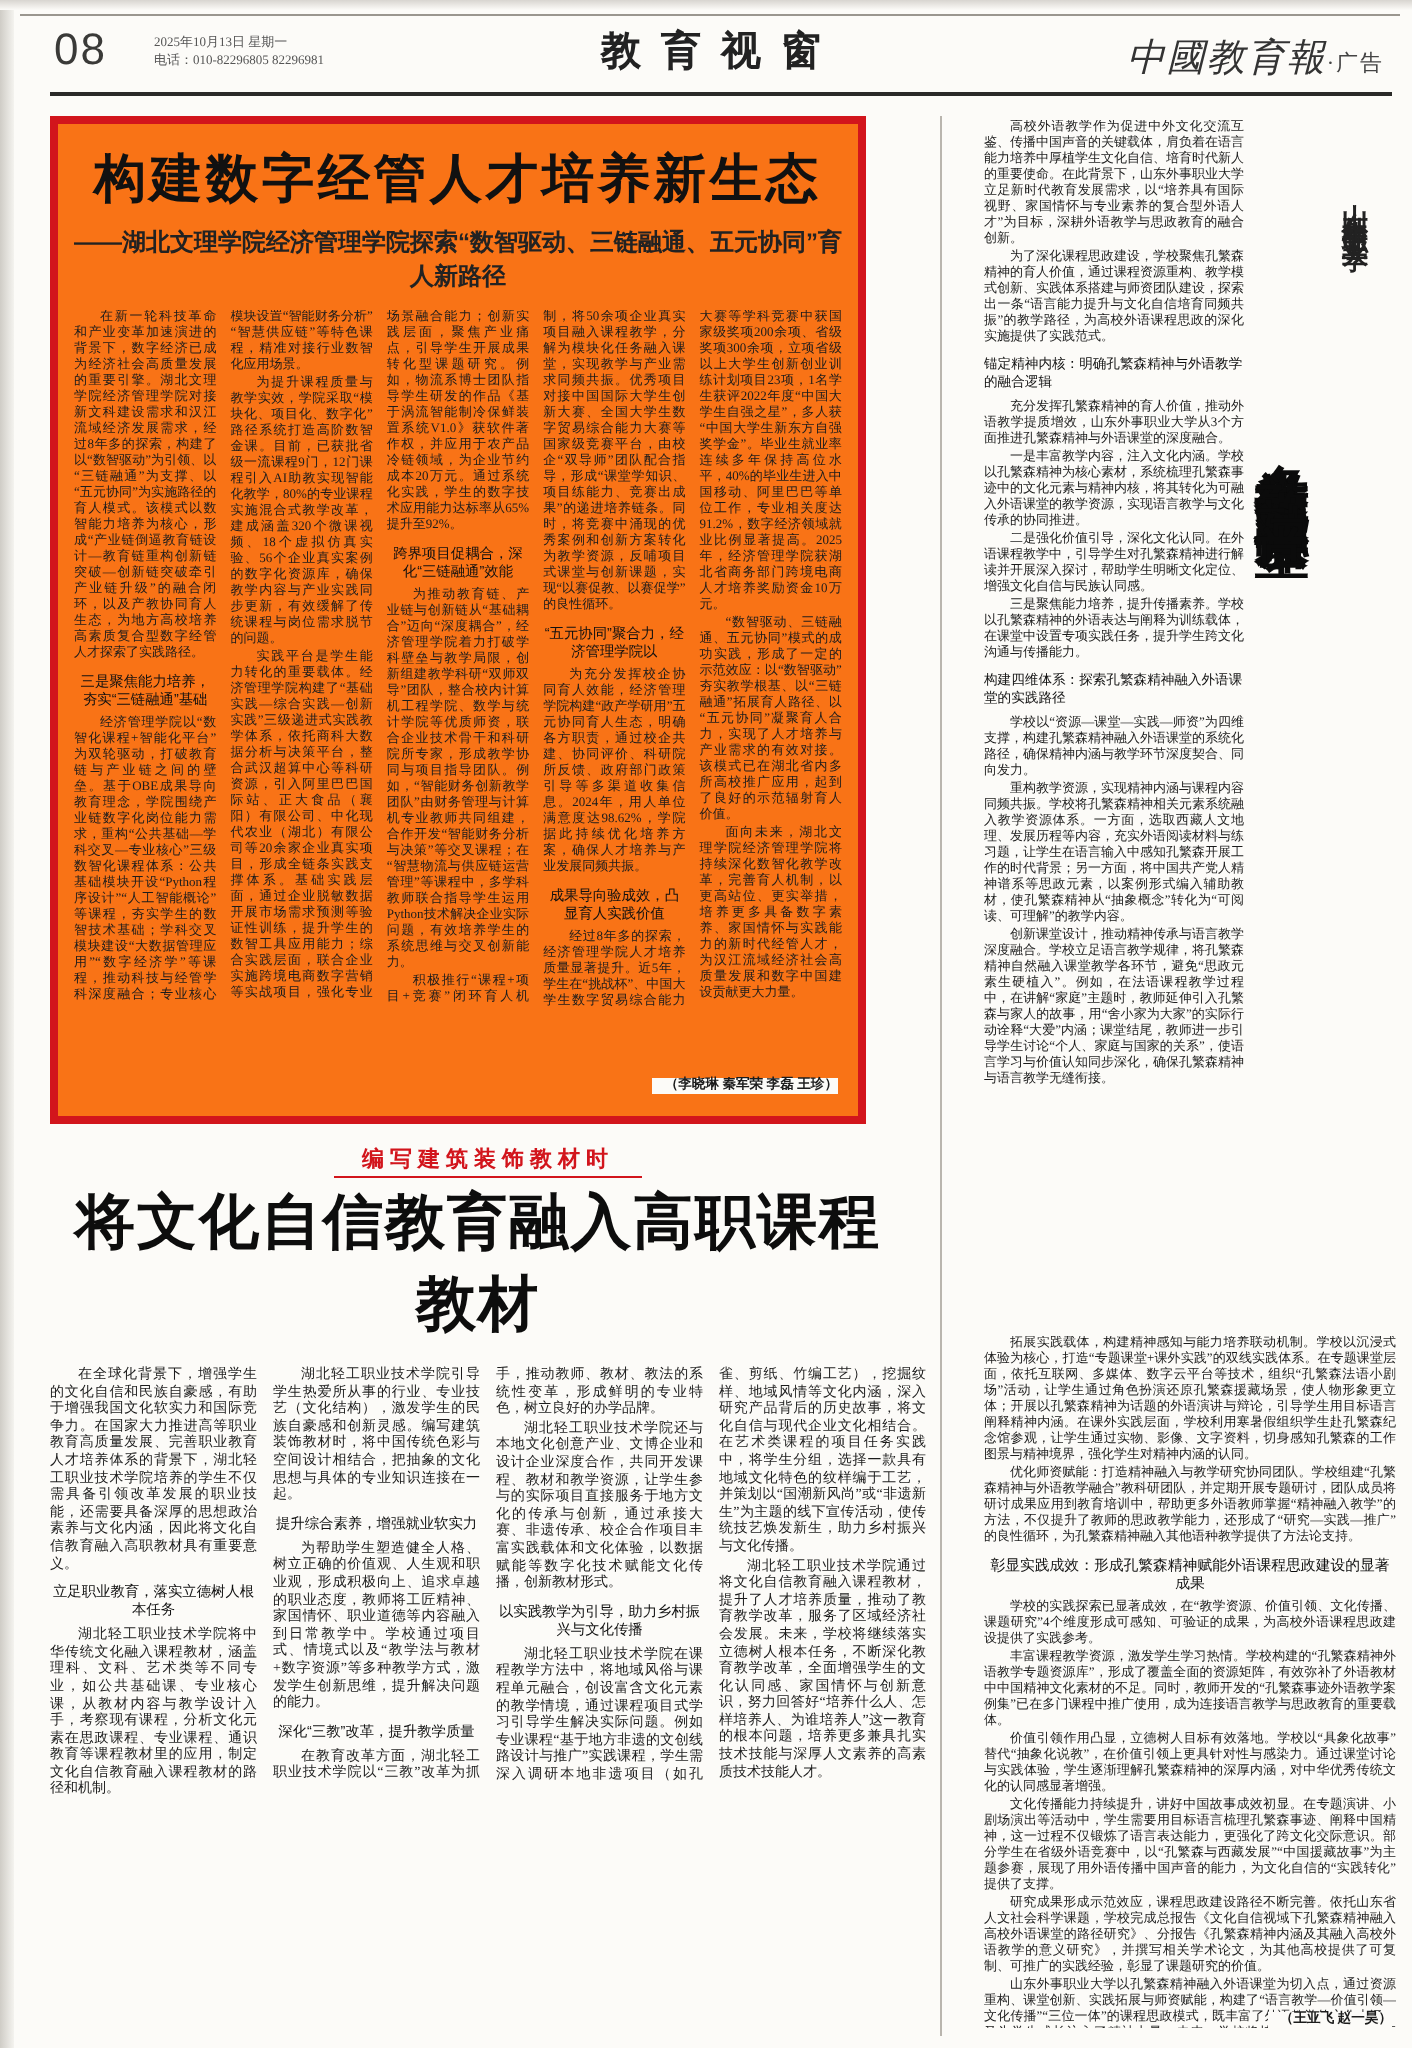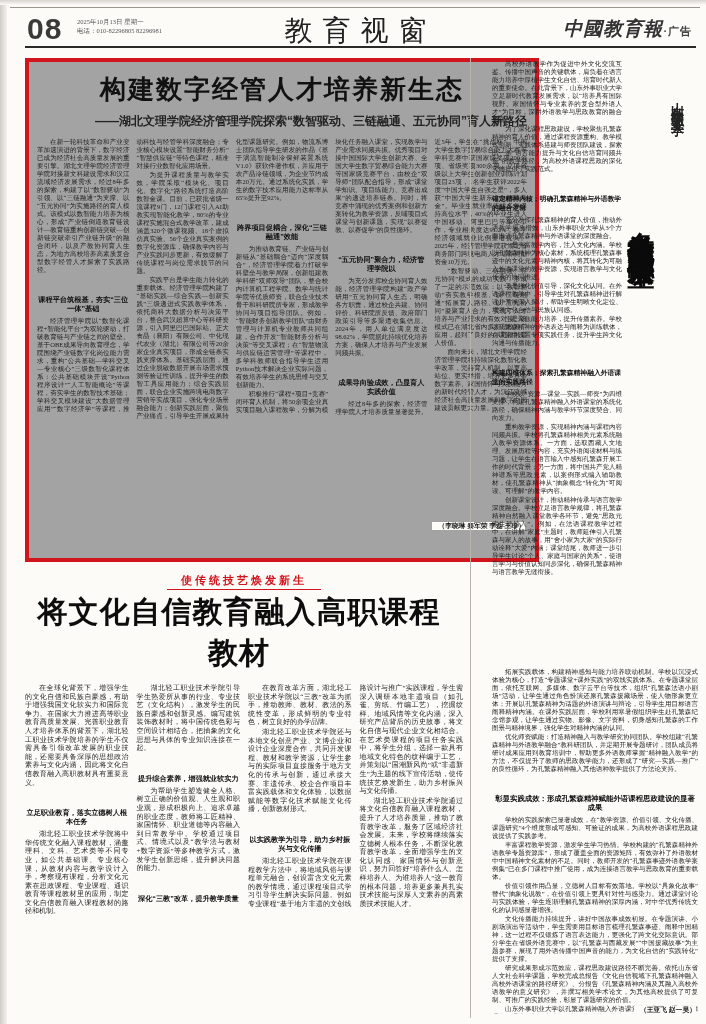--- a/index.html
+++ b/index.html
@@ -8,42 +8,42 @@
   .edge-left{position:absolute;left:0;top:0;width:7px;height:100%;
         background:linear-gradient(to right,#cfccc6,#f4f3ef);}
   .edge-top{position:absolute;left:0;top:0;width:100%;height:5px;
         background:linear-gradient(to bottom,#d8d5d0,#fcfbf8);}
   .toprule{position:absolute;left:10px;right:6px;top:7px;border-top:1px solid #9a968f;}
 
   
   .header{position:absolute;left:25px;right:10px;top:12px;height:34px;
           border-bottom:2px solid #2a2a28;}
   .pageno{position:absolute;left:2px;top:0px;font-family:"Liberation Sans",sans-serif;
-          font-size:30px;font-weight:bold;color:#3a3a38;letter-spacing:1px;}
+          font-size:22px;font-weight:normal;color:#3a3a38;letter-spacing:1px;}
   .issue{position:absolute;left:52px;top:5px;font-size:6.5px;line-height:9px;color:#555;}
   .section-title{position:absolute;left:0;right:0;top:0px;text-align:center;
-          font-size:28px;font-weight:normal;letter-spacing:10px;color:#222;}
-  .masthead{position:absolute;right:4px;top:4px;font-size:19px;font-weight:bold;
+          font-size:20px;font-weight:bold;letter-spacing:10px;color:#222;}
+  .masthead{position:absolute;right:4px;top:4px;font-size:19px;font-weight:normal;
           font-style:italic;color:#333;letter-spacing:1px;}
   .masthead .suffix{font-size:11px;font-style:normal;color:#444;}
 
   
-  .main-article{position:absolute;left:25px;top:58px;width:514px;height:504px;
-          border:4px solid #d2151c;background:#a3a3a3;box-sizing:border-box;padding:6px 8px;}
+  .main-article{position:absolute;left:25px;top:58px;width:408px;height:504px;
+          border:4px solid #d2151c;background:#f97316;box-sizing:border-box;padding:6px 8px;}
   .main-headline{text-align:center;font-family:"Liberation Sans",sans-serif;font-weight:bold;
           font-size:26px;letter-spacing:2px;margin:4px 0 6px 0;color:#111;}
-  .main-subtitle{text-align:right;font-family:"Liberation Sans",sans-serif;font-weight:bold;
+  .main-subtitle{text-align:center;font-family:"Liberation Sans",sans-serif;font-weight:bold;
           font-size:12px;color:#222;margin-bottom:8px;}
   .main-body{position:relative;height:392px;column-count:5;column-gap:7px;overflow:hidden;
           font-size:6.5px;line-height:8px;text-align:justify;}
 
   
   .para{text-indent:2em;margin:0 0 1px 0;}
-  .subhead{font-family:"Liberation Sans",sans-serif;font-weight:bold;font-size:7.2px;
-          line-height:9px;text-align:center;margin:21px 0 4px 0;color:#101010;
+  .subhead{font-family:"Liberation Sans",sans-serif;font-weight:normal;font-size:7.2px;
+          line-height:9px;text-align:center;margin:5px 0 4px 0;color:#101010;
           break-inside:avoid;}
   .byline{position:absolute;right:2px;bottom:0px;background:#fcfbf8;font-weight:bold;
           font-size:6.8px;padding-left:6px;}
 
   
   .bottom-article{position:absolute;left:25px;top:570px;width:438px;height:448px;}
   .bottom-kicker{text-align:center;margin-bottom:2px;}
   .bottom-kicker span{display:inline-block;color:#d2151c;font-family:"Liberation Sans",sans-serif;
           font-weight:bold;font-size:11px;letter-spacing:3px;border-bottom:1px solid #d2151c;
           padding:0 14px 1px 14px;}
@@ -87,40 +87,40 @@
     <div class="masthead">
       <span>中國教育報</span><span class="suffix">·广告</span>
     </div>
   </div>
 
   <div class="main-article">
     <div class="main-headline">构建数字经管人才培养新生态</div>
     <div class="main-subtitle">——湖北文理学院经济管理学院探索“数智驱动、三链融通、五元协同”育人新路径</div>
     <div class="main-body">
       <div class="para">在新一轮科技革命和产业变革加速演进的背景下，数字经济已成为经济社会高质量发展的重要引擎。湖北文理学院经济管理学院对接新文科建设需求和汉江流域经济发展需求，经过8年多的探索，构建了以“数智驱动”为引领、以“三链融通”为支撑、以“五元协同”为实施路径的育人模式。该模式以数智能力培养为核心，形成“产业链倒逼教育链设计—教育链重构创新链突破—创新链突破牵引产业链升级”的融合闭环，以及产教协同育人生态，为地方高校培养高素质复合型数字经管人才探索了实践路径。</div>
-        <div class="subhead">课程平台筑根基，夯实“三位一体”基础</div>
+        <div class="subhead">三是聚焦能力培养，夯实“三链融通”基础</div>
         <div class="para">经济管理学院以“数智化课程+智能化平台”为双轮驱动，打破教育链与产业链之间的壁垒。基于OBE成果导向教育理念，学院围绕产业链数字化岗位能力需求，重构“公共基础—学科交叉—专业核心”三级数智化课程体系：公共基础模块开设“Python程序设计”“人工智能概论”等课程，夯实学生的数智技术基础；学科交叉模块建设“大数据管理应用”“数字经济学”等课程，推动科技与经管学科深度融合；专业核心模块设置“智能财务分析”“智慧供应链”等特色课程，精准对接行业数智化应用场景。</div>
         <div class="para">为提升课程质量与教学实效，学院采取“模块化、项目化、数字化”路径系统打造高阶数智金课。目前，已获批省级一流课程9门，12门课程引入AI助教实现智能化教学，80%的专业课程实施混合式教学改革，建成涵盖320个微课视频、18个虚拟仿真实验、56个企业真实案例的数字化资源库，确保教学内容与产业实践同步更新，有效缓解了传统课程与岗位需求脱节的问题。</div>
         <div class="para">实践平台是学生能力转化的重要载体。经济管理学院构建了“基础实践—综合实践—创新实践”三级递进式实践教学体系，依托商科大数据分析与决策平台，整合武汉超算中心等科研资源，引入阿里巴巴国际站、正大食品（襄阳）有限公司、中化现代农业（湖北）有限公司等20余家企业真实项目，形成全链条实践支撑体系。基础实践层面，通过企业脱敏数据开展市场需求预测等验证性训练，提升学生的数智工具应用能力；综合实践层面，联合企业实施跨境电商数字营销等实战项目，强化专业场景融合能力；创新实践层面，聚焦产业痛点，引导学生开展成果转化型课题研究。例如，物流系博士团队指导学生研发的作品《基于涡流智能制冷保鲜装置系统V1.0》获软件著作权，并应用于农产品冷链领域，为企业节约成本20万元。通过系统化实践，学生的数字技术应用能力达标率从65%提升至92%。</div>
         <div class="subhead">跨界项目促耦合，深化“三链融通”效能</div>
         <div class="para">为推动教育链、产业链与创新链从“基础耦合”迈向“深度耦合”，经济管理学院着力打破学科壁垒与教学局限，创新组建教学科研“双师双导”团队，整合校内计算机工程学院、数学与统计学院等优质师资，联合企业技术骨干和科研院所专家，形成教学协同与项目指导团队。例如，“智能财务创新教学团队”由财务管理与计算机专业教师共同组建，合作开发“智能财务分析与决策”等交叉课程；在“智慧物流与供应链运营管理”等课程中，多学科教师联合指导学生运用Python技术解决企业实际问题，有效培养学生的系统思维与交叉创新能力。</div>
         <div class="para">积极推行“课程+项目+竞赛”闭环育人机制，将50余项企业真实项目融入课程教学，分解为模块化任务融入课堂，实现教学与产业需求同频共振。优秀项目对接中国国际大学生创新大赛、全国大学生数字贸易综合能力大赛等国家级竞赛平台，由校企“双导师”团队配合指导，形成“课堂学知识、项目练能力、竞赛出成果”的递进培养链条。同时，将竞赛中涌现的优秀案例和创新方案转化为教学资源，反哺项目式课堂与创新课题，实现“以赛促教、以赛促学”的良性循环。</div>
         <div class="subhead">“五元协同”聚合力，经济管理学院以</div>
         <div class="para">为充分发挥校企协同育人效能，经济管理学院构建“政产学研用”五元协同育人生态，明确各方职责，通过校企共建、协同评价、科研院所反馈、政府部门政策引导等多渠道收集信息。2024年，用人单位满意度达98.62%，学院据此持续优化培养方案，确保人才培养与产业发展同频共振。</div>
         <div class="subhead">成果导向验成效，凸显育人实践价值</div>
         <div class="para">经过8年多的探索，经济管理学院人才培养质量显著提升。近5年，学生在“挑战杯”、中国大学生数字贸易综合能力大赛等学科竞赛中获国家级奖项200余项、省级奖项300余项，立项省级以上大学生创新创业训练计划项目23项，1名学生获评2022年度“中国大学生自强之星”，多人获“中国大学生新东方自强奖学金”。毕业生就业率连续多年保持高位水平，40%的毕业生进入中国移动、阿里巴巴等单位工作，专业相关度达91.2%，数字经济领域就业比例显著提高。2025年，经济管理学院获湖北省商务部门跨境电商人才培养奖励资金10万元。</div>
         <div class="para">“数智驱动、三链融通、五元协同”模式的成功实践，形成了一定的示范效应：以“数智驱动”夯实教学根基、以“三链融通”拓展育人路径、以“五元协同”凝聚育人合力，实现了人才培养与产业需求的有效对接。该模式已在湖北省内多所高校推广应用，起到了良好的示范辐射育人价值。</div>
         <div class="para">面向未来，湖北文理学院经济管理学院将持续深化数智化教学改革，完善育人机制，以更高站位、更实举措，培养更多具备数字素养、家国情怀与实践能力的新时代经管人才，为汉江流域经济社会高质量发展和数字中国建设贡献更大力量。</div>
         <span class="byline">（李晓琳 秦军荣 李磊 王珍）</span>
     </div>
   </div>
 
   <div class="bottom-article">
     <div class="bottom-kicker">
-      <span>使传统技艺焕发新生</span>
+      <span>编写建筑装饰教材时</span>
     </div>
     <div class="bottom-headline">将文化自信教育融入高职课程教材</div>
     <div class="bottom-body">
       <div class="para">在全球化背景下，增强学生的文化自信和民族自豪感，有助于增强我国文化软实力和国际竞争力。在国家大力推进高等职业教育高质量发展、完善职业教育人才培养体系的背景下，湖北轻工职业技术学院培养的学生不仅需具备引领改革发展的职业技能，还需要具备深厚的思想政治素养与文化内涵，因此将文化自信教育融入高职教材具有重要意义。</div>
         <div class="subhead">立足职业教育，落实立德树人根本任务</div>
         <div class="para">湖北轻工职业技术学院将中华传统文化融入课程教材，涵盖理科、文科、艺术类等不同专业，如公共基础课、专业核心课，从教材内容与教学设计入手，考察现有课程，分析文化元素在思政课程、专业课程、通识教育等课程教材里的应用，制定文化自信教育融入课程教材的路径和机制。</div>
         <div class="para">湖北轻工职业技术学院引导学生热爱所从事的行业、专业技艺（文化结构），激发学生的民族自豪感和创新灵感。编写建筑装饰教材时，将中国传统色彩与空间设计相结合，把抽象的文化思想与具体的专业知识连接在一起。</div>
         <div class="subhead">提升综合素养，增强就业软实力</div>
         <div class="para">为帮助学生塑造健全人格、树立正确的价值观、人生观和职业观，形成积极向上、追求卓越的职业态度，教师将工匠精神、家国情怀、职业道德等内容融入到日常教学中。学校通过项目式、情境式以及“教学法与教材+数字资源”等多种教学方式，激发学生创新思维，提升解决问题的能力。</div>
         <div class="subhead">深化“三教”改革，提升教学质量</div>

